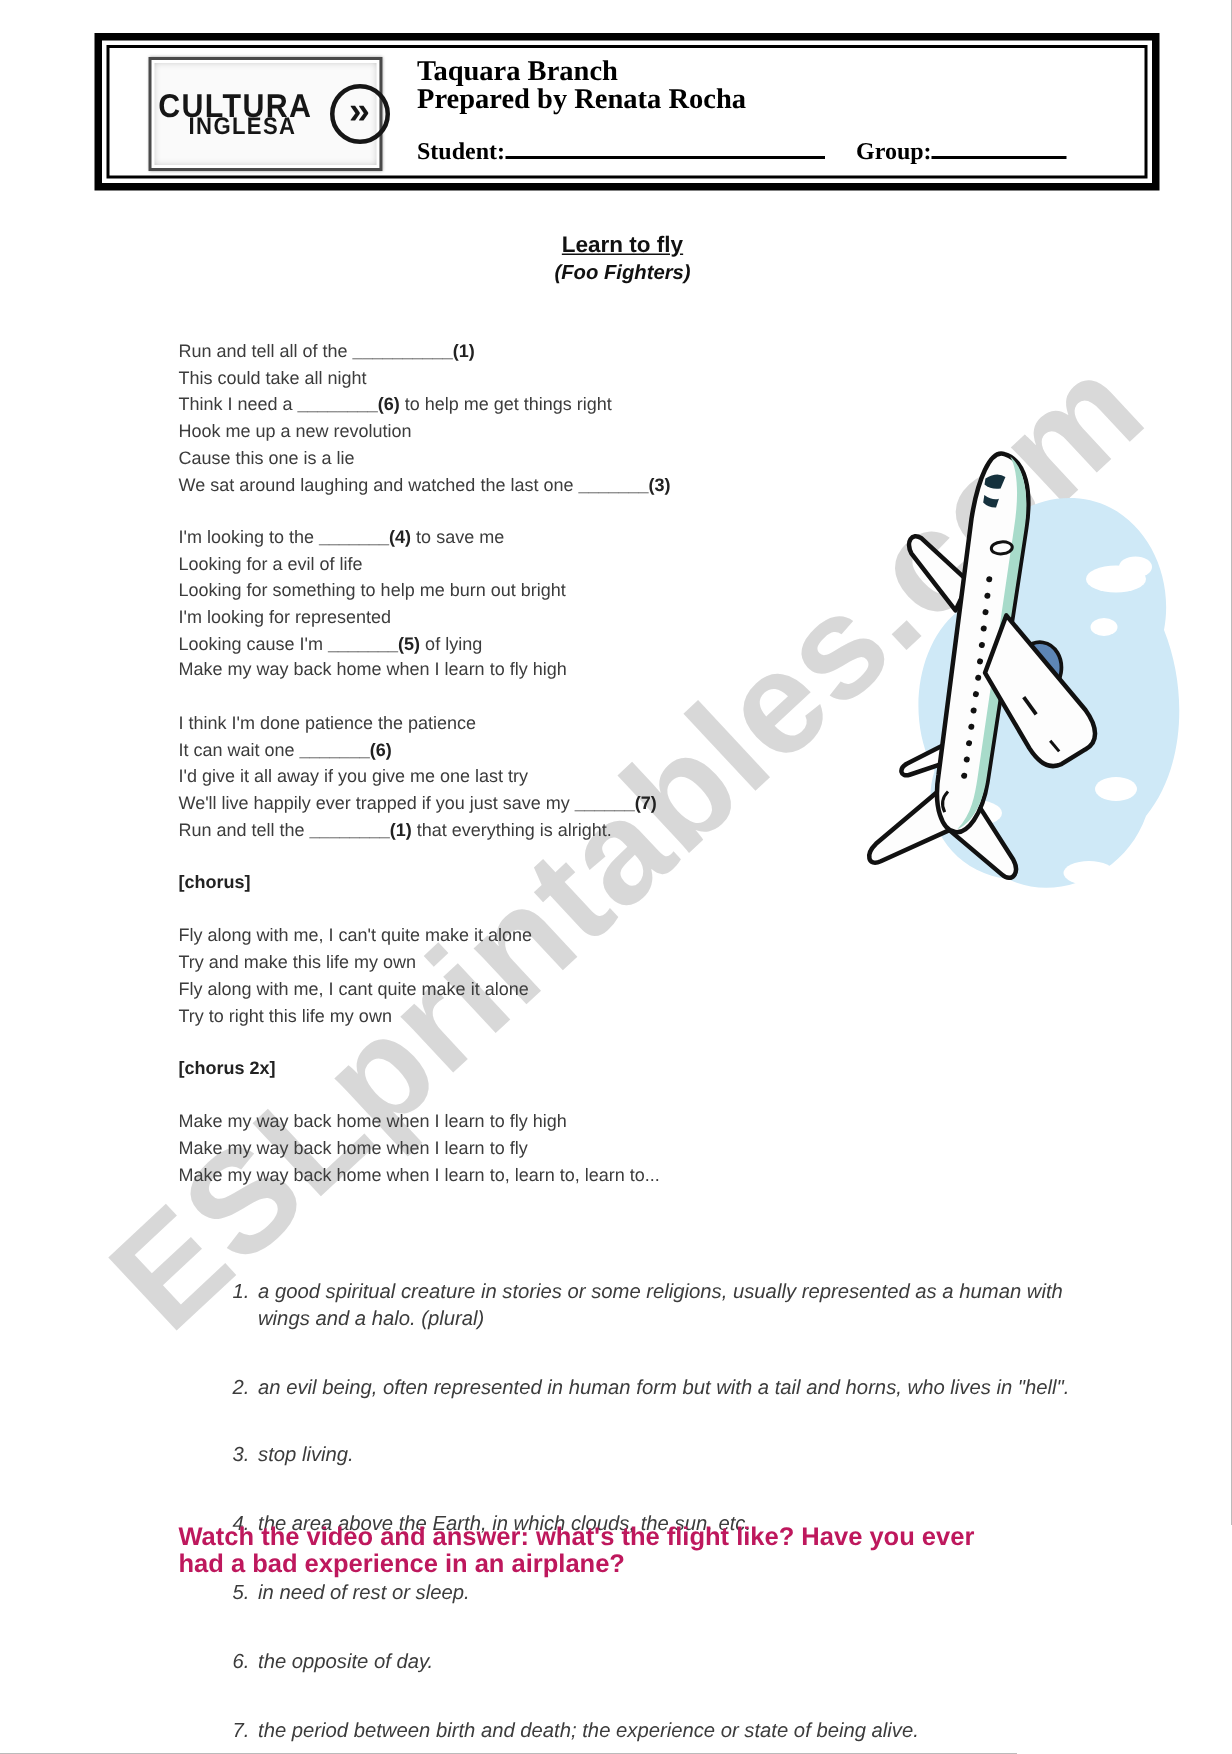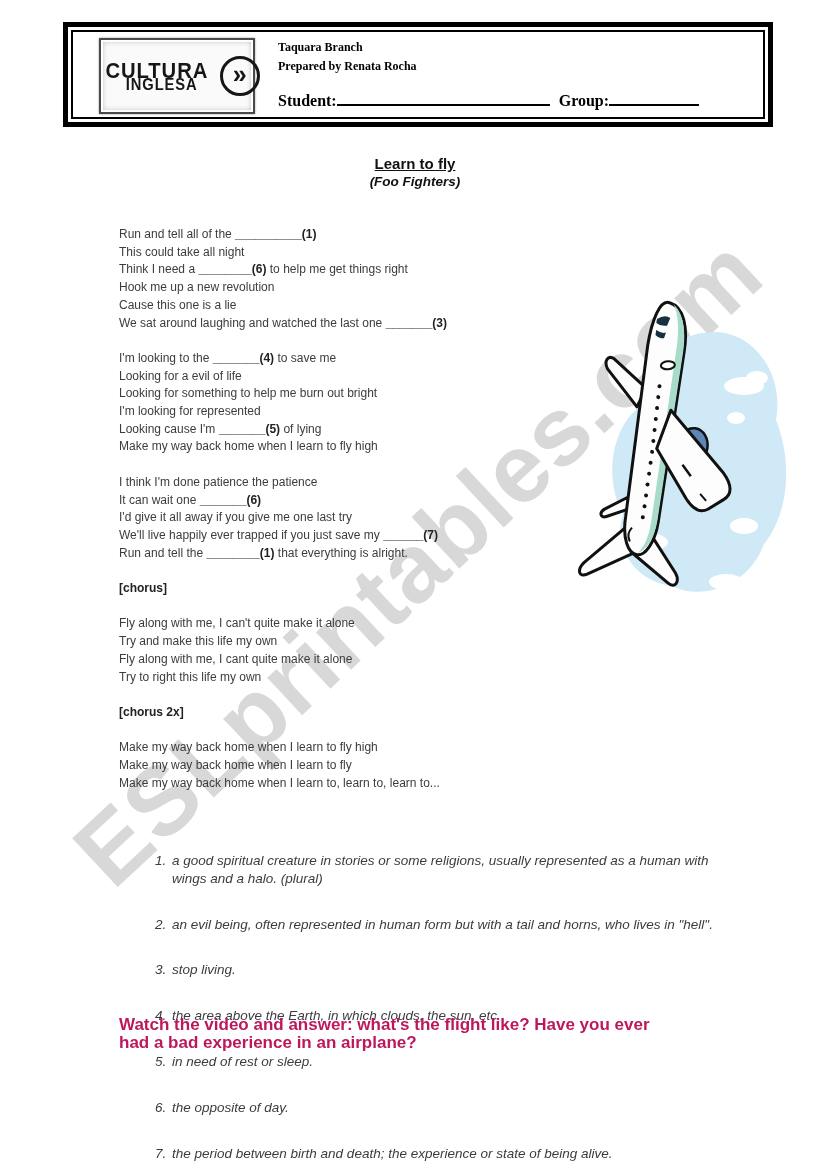--- a/index.html
+++ b/index.html
@@ -18,27 +18,27 @@
     border:2px solid #4a4a4a;box-shadow:inset 0 0 0 2px #fff, inset 0 0 6px #999, 0 0 2px #999;
     background:#fafafa;display:flex;align-items:center;justify-content:flex-start;gap:7px;}
   .logo-words{display:flex;flex-direction:column;font-weight:bold;color:#161616;
     transform:scaleX(.92);line-height:1;}
   .logo-w1{font-size:22px;letter-spacing:1px;}
   .logo-w2{font-size:16px;letter-spacing:1px;margin-top:-5px;margin-left:22px;}
   .logo-circle{width:34px;height:34px;border:3px solid #161616;border-radius:50%;
     display:flex;align-items:center;justify-content:center;flex:none;}
   .logo-chevrons{font-size:25px;font-weight:bold;color:#161616;line-height:1;margin-top:-4px;}
   .hdr-text{position:absolute;left:205px;top:6px;font-family:"Liberation Serif",serif;
-    font-weight:bold;font-size:12px;line-height:19px;color:#000;}
+    font-weight:bold;font-size:19px;line-height:19px;color:#000;}
   .student-row{position:absolute;left:205px;top:58px;font-family:"Liberation Serif",serif;
     font-weight:bold;font-size:16px;color:#000;white-space:nowrap;}
   .blank-line{display:inline-block;border-bottom:2px solid #000;height:14px;vertical-align:baseline;}
   .student-blank{width:213px;}
   .group-blank{width:90px;}
-  .group-label{margin-left:9px;}
+  .group-label{margin-left:21px;}
   
   .title-block{position:absolute;left:119px;top:155px;width:592px;text-align:center;z-index:1;}
   .song-title{font-size:15px;font-weight:bold;text-decoration:underline;color:#111;}
   .song-artist{font-size:13.5px;font-weight:bold;font-style:italic;color:#111;margin-top:2px;}
   
   .lyrics{position:absolute;left:119px;top:226px;width:500px;z-index:1;
     font-size:12px;line-height:17.7px;color:var(--text);}
   .stanza{margin-bottom:17.7px;}
   .stanza.label{font-weight:bold;color:#222;}
   .line b{color:#222;}

